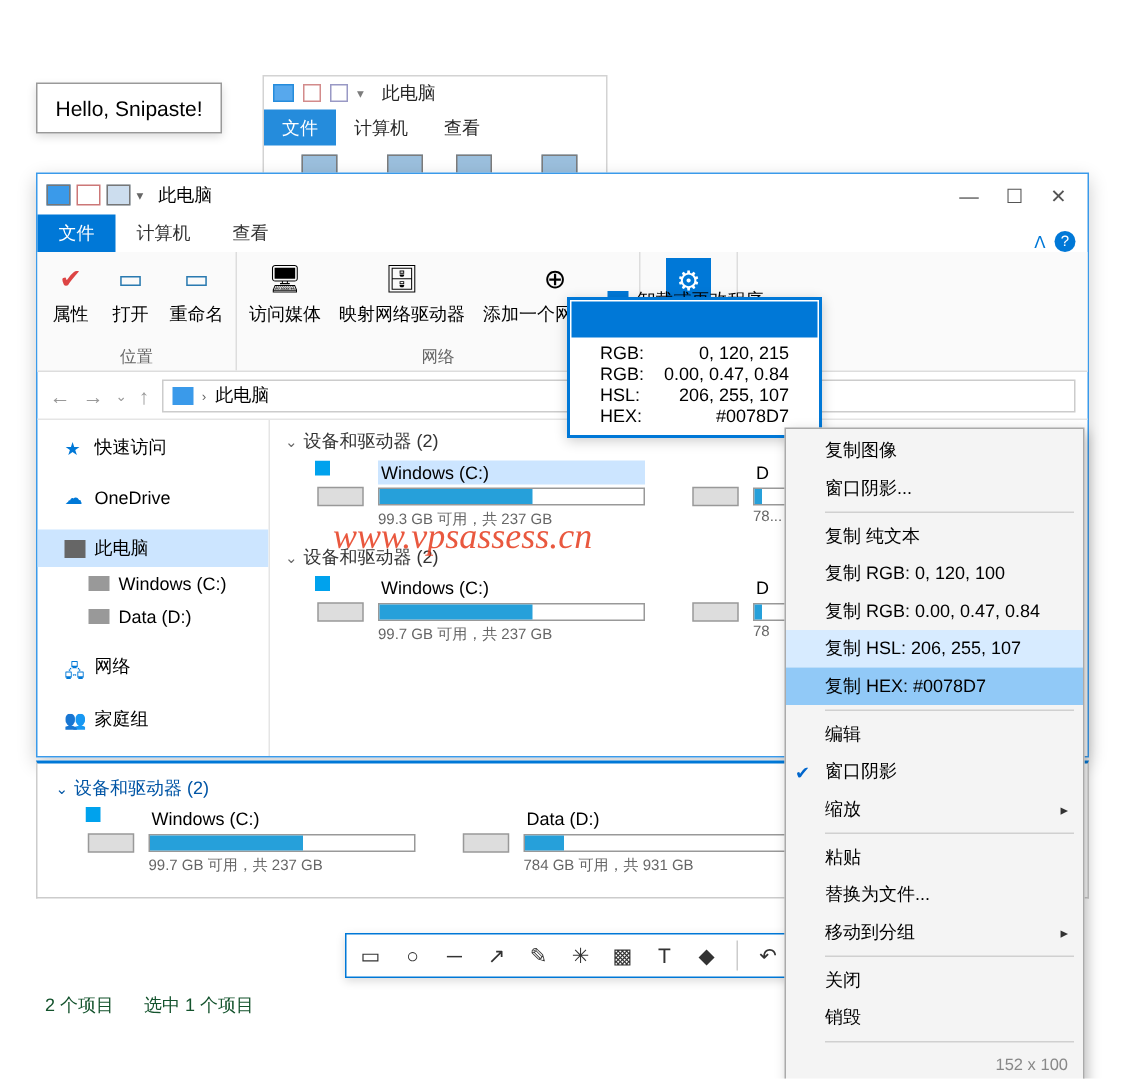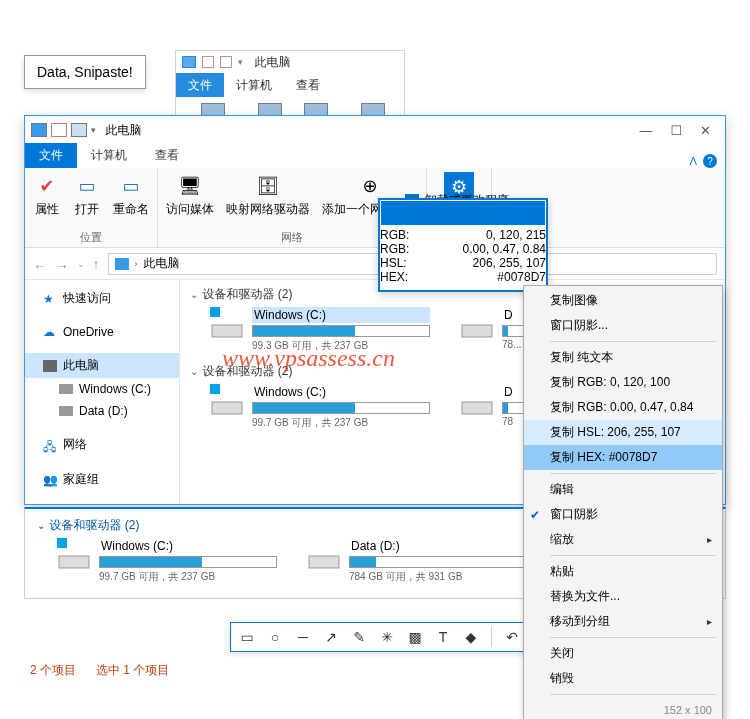--- a/index.html
+++ b/index.html
@@ -70,26 +70,26 @@
 
 
 .clip-section { position: absolute; top: 507px; left: 24px; width: 702px; border: 1px solid #ccc; border-top: 2px solid #0078d7; background: #fff; padding: 8px 12px 4px; }
 .clip-section .section-hdr { color: #0055a5; }
 
 
 .sniptoolbar { position: absolute; top: 622px; left: 230px; display: flex; border: 1px solid #0078d7; background: #fff; padding: 4px 6px; gap: 8px; box-shadow: 0 2px 6px rgba(0,0,0,0.15); }
 .snip-tool { width: 20px; height: 20px; display: flex; align-items: center; justify-content: center; cursor: pointer; color: #333; font-size: 14px; }
 .snip-sep { width: 1px; background: #ccc; margin: 0 2px; }
 
-.statusbar { position: absolute; top: 662px; left: 30px; display: flex; gap: 20px; font-size: 12px; color: #c2410c; }
+.statusbar { position: absolute; top: 662px; left: 30px; display: flex; gap: 20px; font-size: 12px; color: #14532d; }
 
 
 .color-popup { position: absolute; top: 198px; left: 378px; width: 170px; border: 2px solid #0078d7; background: #fff; box-shadow: 0 2px 8px rgba(0,0,0,0.2); }
 .color-swatch { height: 24px; background: #0078d7; margin:1px; }
-.color-rows { padding: 2px 0 6px; font-family: Consolas, monospace; font-size: 12px; }
+.color-rows { padding: 2px 20px 6px; font-family: Consolas, monospace; font-size: 12px; }
 .color-row { display: flex; }
 .color-label { width: 36px; }
 .color-val { flex: 1; text-align: right; white-space: pre; }
 
 
 .context-menu { position: absolute; top: 285px; left: 523px; width: 200px; background: #f4f4f4; border: 1px solid #aaa; box-shadow: 2px 3px 8px rgba(0,0,0,0.25); padding: 2px 0; }
 .ctx-item { display: flex; align-items: center; padding: 4px 10px 4px 26px; cursor: pointer; position: relative; font-size: 12px; }
 .ctx-item.highlighted { background: #91c9f7; }
 .ctx-item.hover2 { background: #d7ebff; }
 .ctx-sep { height: 1px; background: #d0d0d0; margin: 3px 6px 3px 26px; }
@@ -99,21 +99,21 @@
 
 
 .watermark { position: absolute; top: 345px; left: 222px; color: #e63c1e; font-family: Georgia, serif; font-size: 24px; font-style: italic; opacity: 0.85; pointer-events: none; }
 
 .uninstall-link { position: absolute; top: 192px; left: 405px; display:flex; align-items:center; gap:6px; font-size:12px; }
 .uninstall-icon { width:14px; height:14px; background:#0078d7; display:inline-block; }
 </style>
 </head>
 <body>
 
-<div class="tooltip">Data, Snipaste!</div>
+<div class="tooltip">Hello, Snipaste!</div>
 
 <div class="mini-window">
   <div class="mini-titlebar">
     <span class="mini-icon"></span>
     <span style="width:12px;height:12px;border:1px solid #c77;"></span>
     <span style="width:12px;height:12px;border:1px solid #88b;"></span>
     <span style="font-size:9px;color:#666;">▾</span>
     <span style="margin-left:6px;">此电脑</span>
   </div>
   <div class="mini-tabs">

